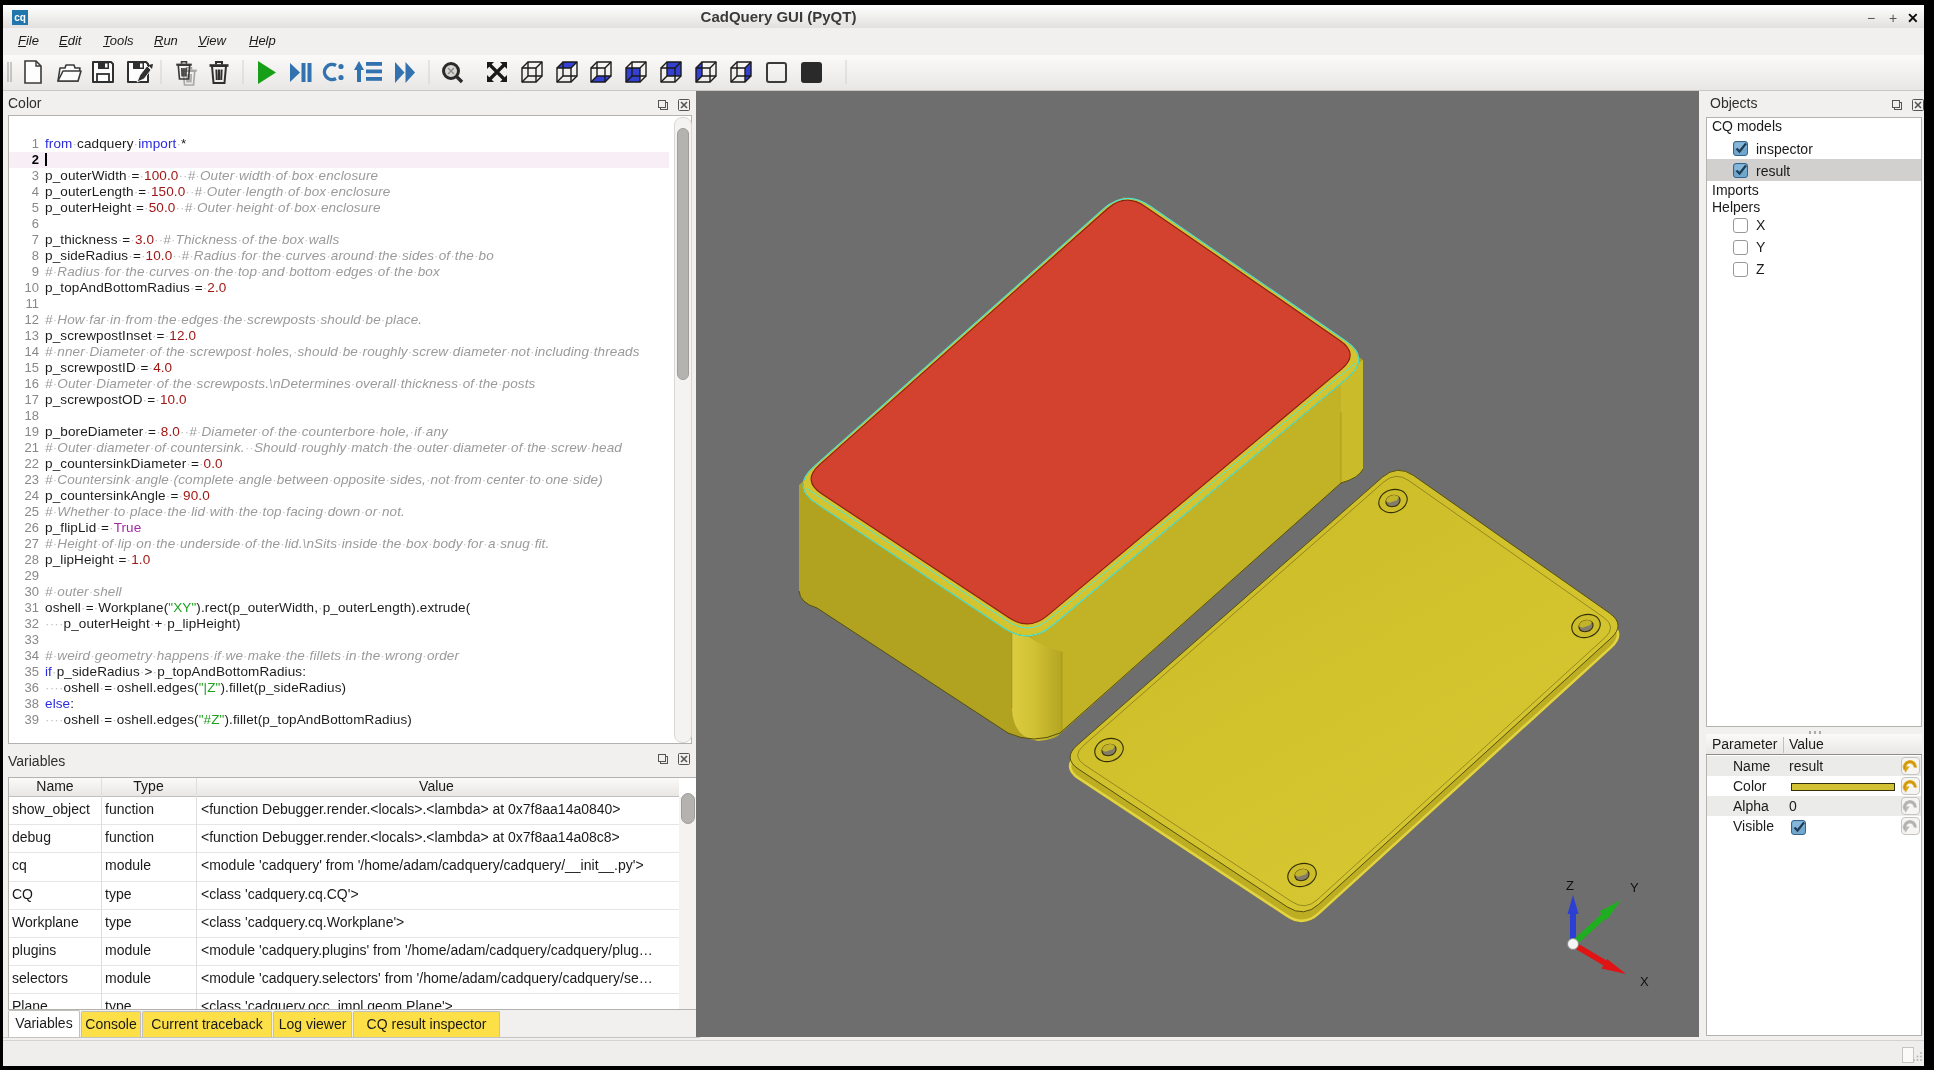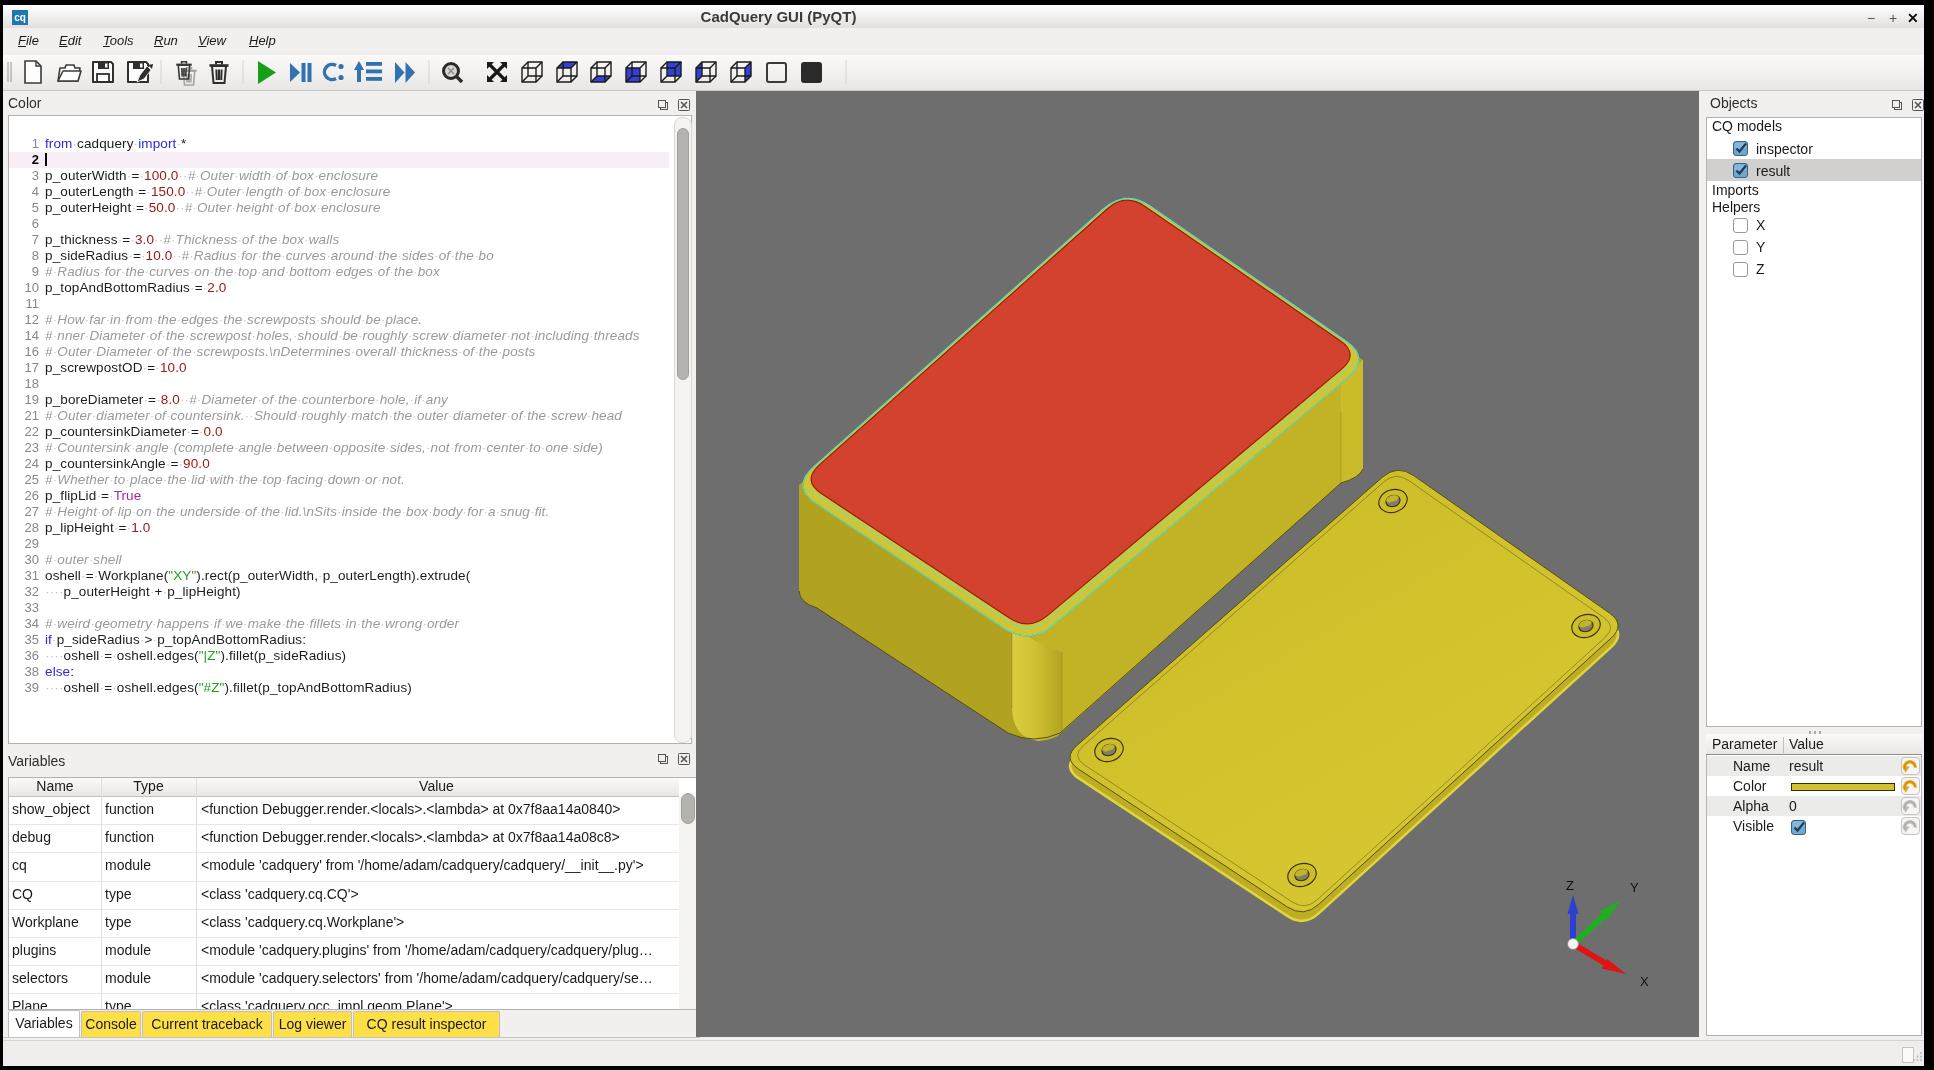--- a/index.html
+++ b/index.html
@@ -261,21 +261,23 @@
 <div class="cl"><span class="no">3</span><span class="ct">p_outerWidth<b>·</b>=<b>·</b><span class="n">100.0</span><b>·</b><b>·</b><span class="c">#<b>·</b>Outer<b>·</b>width<b>·</b>of<b>·</b>box<b>·</b>enclosure</span></span></div>
 <div class="cl"><span class="no">4</span><span class="ct">p_outerLength<b>·</b>=<b>·</b><span class="n">150.0</span><b>·</b><b>·</b><span class="c">#<b>·</b>Outer<b>·</b>length<b>·</b>of<b>·</b>box<b>·</b>enclosure</span></span></div>
 <div class="cl"><span class="no">5</span><span class="ct">p_outerHeight<b>·</b>=<b>·</b><span class="n">50.0</span><b>·</b><b>·</b><span class="c">#<b>·</b>Outer<b>·</b>height<b>·</b>of<b>·</b>box<b>·</b>enclosure</span></span></div>
 <div class="cl"><span class="no">6</span><span class="ct"></span></div>
 <div class="cl"><span class="no">7</span><span class="ct">p_thickness<b>·</b>=<b>·</b><span class="n">3.0</span><b>·</b><b>·</b><span class="c">#<b>·</b>Thickness<b>·</b>of<b>·</b>the<b>·</b>box<b>·</b>walls</span></span></div>
 <div class="cl"><span class="no">8</span><span class="ct">p_sideRadius<b>·</b>=<b>·</b><span class="n">10.0</span><b>·</b><b>·</b><span class="c">#<b>·</b>Radius<b>·</b>for<b>·</b>the<b>·</b>curves<b>·</b>around<b>·</b>the<b>·</b>sides<b>·</b>of<b>·</b>the<b>·</b>bo</span></span></div>
 <div class="cl"><span class="no">9</span><span class="ct"><span class="c">#<b>·</b>Radius<b>·</b>for<b>·</b>the<b>·</b>curves<b>·</b>on<b>·</b>the<b>·</b>top<b>·</b>and<b>·</b>bottom<b>·</b>edges<b>·</b>of<b>·</b>the<b>·</b>box</span></span></div>
 <div class="cl"><span class="no">10</span><span class="ct">p_topAndBottomRadius<b>·</b>=<b>·</b><span class="n">2.0</span></span></div>
 <div class="cl"><span class="no">11</span><span class="ct"></span></div>
 <div class="cl"><span class="no">12</span><span class="ct"><span class="c">#<b>·</b>How<b>·</b>far<b>·</b>in<b>·</b>from<b>·</b>the<b>·</b>edges<b>·</b>the<b>·</b>screwposts<b>·</b>should<b>·</b>be<b>·</b>place.</span></span></div>
+<div class="cl"><span class="no">13</span><span class="ct">p_screwpostInset<b>·</b>=<b>·</b><span class="n">12.0</span></span></div>
 <div class="cl"><span class="no">14</span><span class="ct"><span class="c">#<b>·</b>nner<b>·</b>Diameter<b>·</b>of<b>·</b>the<b>·</b>screwpost<b>·</b>holes,<b>·</b>should<b>·</b>be<b>·</b>roughly<b>·</b>screw<b>·</b>diameter<b>·</b>not<b>·</b>including<b>·</b>threads</span></span></div>
+<div class="cl"><span class="no">15</span><span class="ct">p_screwpostID<b>·</b>=<b>·</b><span class="n">4.0</span></span></div>
 <div class="cl"><span class="no">16</span><span class="ct"><span class="c">#<b>·</b>Outer<b>·</b>Diameter<b>·</b>of<b>·</b>the<b>·</b>screwposts.\nDetermines<b>·</b>overall<b>·</b>thickness<b>·</b>of<b>·</b>the<b>·</b>posts</span></span></div>
 <div class="cl"><span class="no">17</span><span class="ct">p_screwpostOD<b>·</b>=<b>·</b><span class="n">10.0</span></span></div>
 <div class="cl"><span class="no">18</span><span class="ct"></span></div>
 <div class="cl"><span class="no">19</span><span class="ct">p_boreDiameter<b>·</b>=<b>·</b><span class="n">8.0</span><b>·</b><b>·</b><span class="c">#<b>·</b>Diameter<b>·</b>of<b>·</b>the<b>·</b>counterbore<b>·</b>hole,<b>·</b>if<b>·</b>any</span></span></div>
 <div class="cl"><span class="no">21</span><span class="ct"><span class="c">#<b>·</b>Outer<b>·</b>diameter<b>·</b>of<b>·</b>countersink.<b>·</b><b>·</b>Should<b>·</b>roughly<b>·</b>match<b>·</b>the<b>·</b>outer<b>·</b>diameter<b>·</b>of<b>·</b>the<b>·</b>screw<b>·</b>head</span></span></div>
 <div class="cl"><span class="no">22</span><span class="ct">p_countersinkDiameter<b>·</b>=<b>·</b><span class="n">0.0</span></span></div>
 <div class="cl"><span class="no">23</span><span class="ct"><span class="c">#<b>·</b>Countersink<b>·</b>angle<b>·</b>(complete<b>·</b>angle<b>·</b>between<b>·</b>opposite<b>·</b>sides,<b>·</b>not<b>·</b>from<b>·</b>center<b>·</b>to<b>·</b>one<b>·</b>side)</span></span></div>
 <div class="cl"><span class="no">24</span><span class="ct">p_countersinkAngle<b>·</b>=<b>·</b><span class="n">90.0</span></span></div>
 <div class="cl"><span class="no">25</span><span class="ct"><span class="c">#<b>·</b>Whether<b>·</b>to<b>·</b>place<b>·</b>the<b>·</b>lid<b>·</b>with<b>·</b>the<b>·</b>top<b>·</b>facing<b>·</b>down<b>·</b>or<b>·</b>not.</span></span></div>
 <div class="cl"><span class="no">26</span><span class="ct">p_flipLid<b>·</b>=<b>·</b><span class="T">True</span></span></div>

